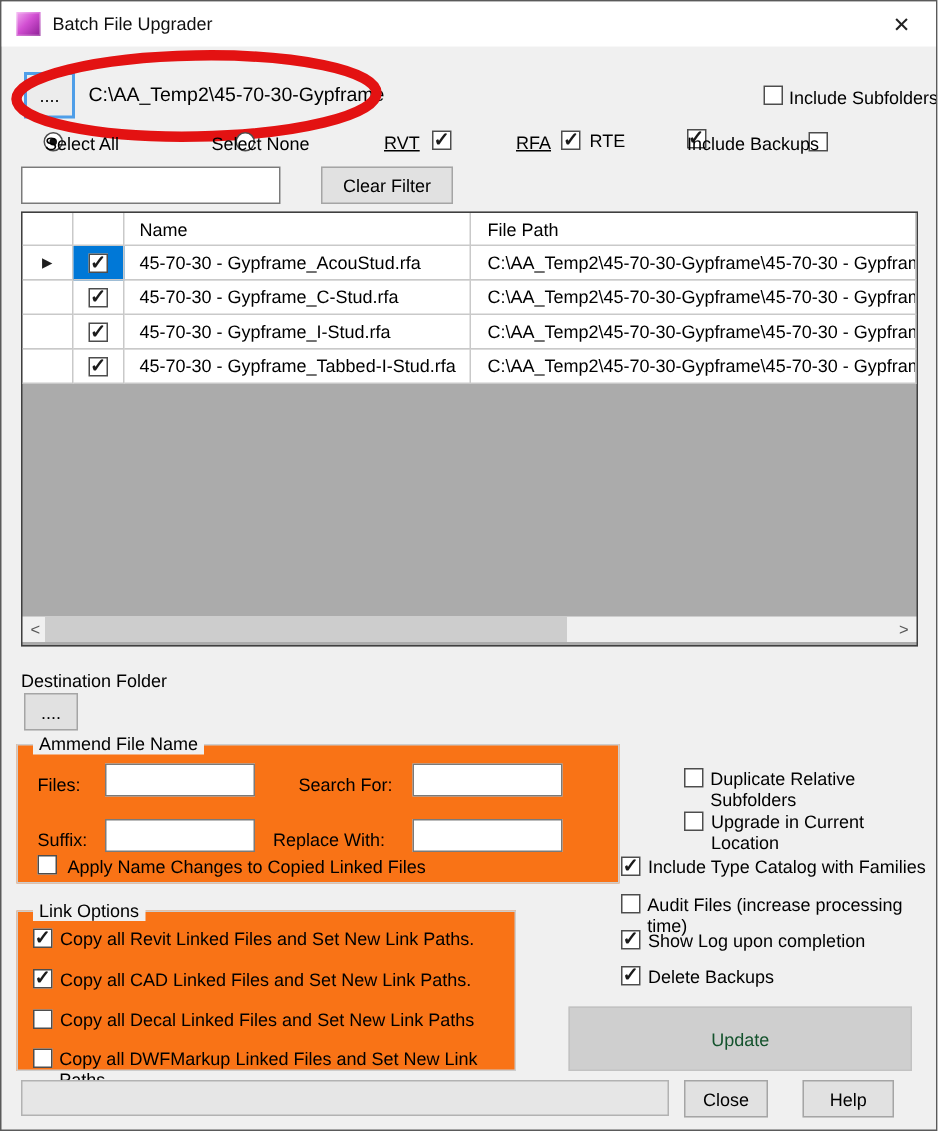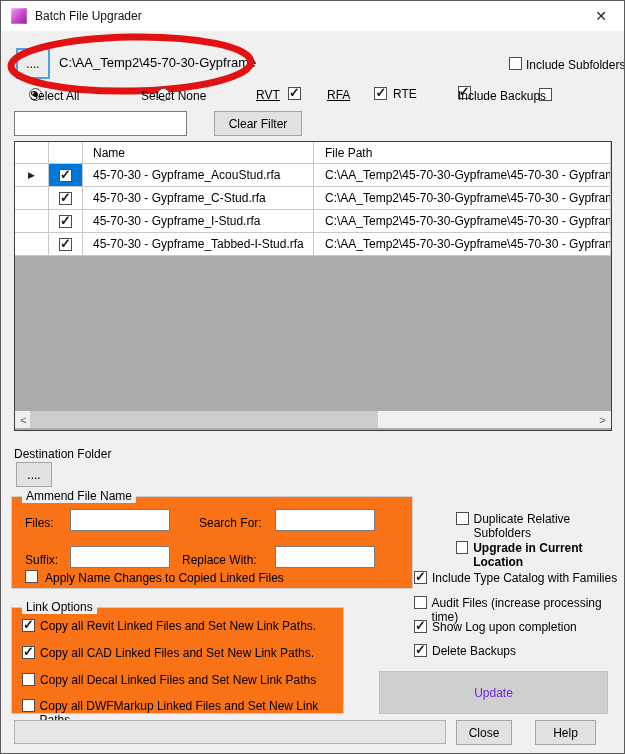--- a/index.html
+++ b/index.html
@@ -54,21 +54,21 @@
   .scroll-arrow { position:absolute; top:0; width:17px; height:17px; display:flex; align-items:center; justify-content:center;
     color:#5a5a5a; font-size:11px; cursor:pointer; }
   #hthumb { position:absolute; left:15px; top:0; width:348px; height:17px; background:#cdcdcd; cursor:pointer; }
   
   #dest-label { left:13px; top:446px; }
   #browse-dest { left:15px; top:461px; width:36px; height:25px; }
   #amend-group { left:10px; top:495px; width:402px; height:93px; }
   #link-group { left:10px; top:606px; width:333px; height:107px; }
   .link-item { position:absolute; left:10px; display:flex; align-items:flex-start; gap:5px; }
   .opt-item { position:absolute; display:flex; align-items:flex-start; gap:5px; }
-  #update-btn { left:378px; top:670px; width:229px; height:43px; background:#cfcfcf; border:1px solid #c2c2c2; color:#6d28d9; cursor:default; }
+  #update-btn { left:378px; top:670px; width:229px; height:43px; background:#cfcfcf; border:1px solid #c2c2c2; color:#14532d; cursor:default; }
   #status-box { position:absolute; left:13px; top:719px; width:432px; height:24px; background:#e6e6e6; border:1px solid #b2b2b2; }
   #close-action { left:455px; top:719px; width:56px; height:25px; }
   #help-action { left:534px; top:719px; width:61px; height:25px; }
 </style>
 </head>
 <body>
 
 <div id="window">
 
   
@@ -89,21 +89,21 @@
 
   
   <span class="radio abs checked" style="left:12px; top:87px;"></span>
   <div class="lbl" style="left:29px; top:88px;">Select All</div>
   <span class="radio abs" style="left:123px; top:87px;"></span>
   <div class="lbl" style="left:140px; top:88px;">Select None</div>
 
   <span class="cb abs checked" style="left:238px; top:86px;"></span>
   <div class="lbl" style="left:255px; top:87px;text-decoration:underline;">RVT</div>
   <span class="cb abs checked" style="left:308px; top:86px;"></span>
-  <div class="lbl" style="left:326px; top:87px;text-decoration:underline;">RFA</div>
+  <div class="lbl" style="left:343px; top:87px;text-decoration:underline;">RFA</div>
   <span class="cb abs checked" style="left:375px; top:85px;"></span>
   <div class="lbl" style="left:392px; top:86px;">RTE</div>
   <span class="cb abs" style="left:440px; top:87px;"></span>
   <div class="lbl" style="left:457px; top:88px;">Include Backups</div>
 
   
   <input class="txt" id="filter-input" value="" style="">
   <button class="btn" id="clear-filter">Clear Filter</button>
 
   
@@ -177,21 +177,21 @@
     <input class="txt" style="left: 263px; top: 49px; width: 100px; height: 22px;" value="">
     <span class="cb abs" style="left:13px; top:73px;"></span>
     <div class="lbl" style="left:33px; top:74px;">Apply Name Changes to Copied Linked Files</div>
   </div>
 
   
   <div class="opt-item" style="left:455px; top:511px;">
     <span class="cb"></span>
     <span>Duplicate Relative Subfolders</span>
   </div>
-  <div class="opt-item" style="left:455px; top:540px;font-weight:bold;">
+  <div class="opt-item" style="left:455px; top:540px;">
     <span class="cb"></span>
     <span>Upgrade in Current Location</span>
   </div>
   <div class="opt-item" style="left:413px; top:570px;">
     <span class="cb checked"></span>
     <span>Include Type Catalog with Families</span>
   </div>
   <div class="opt-item" style="left:413px; top:595px;">
     <span class="cb"></span>
     <span>Audit Files (increase processing time)</span>

